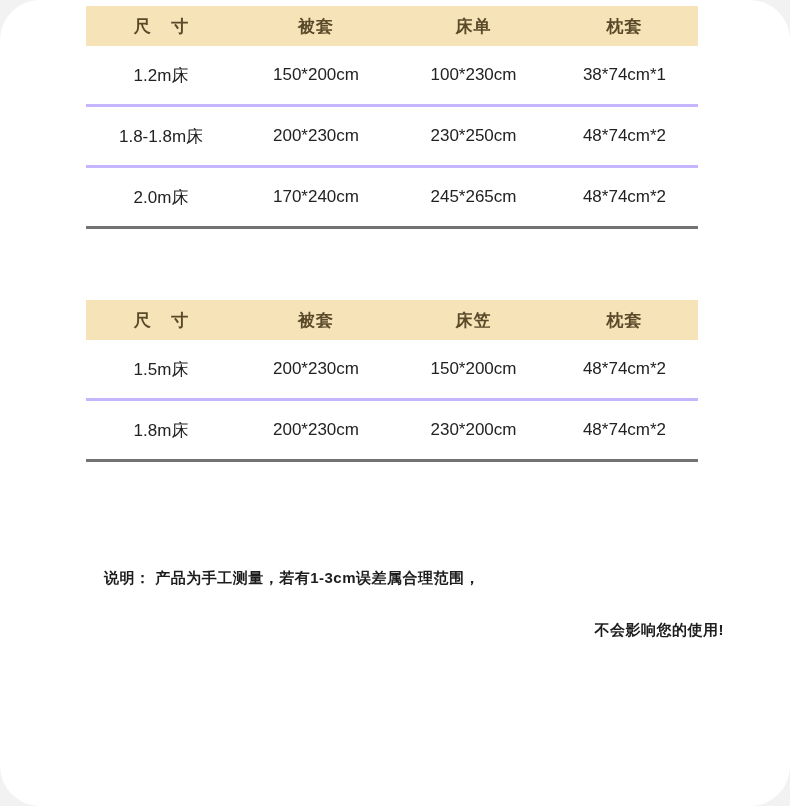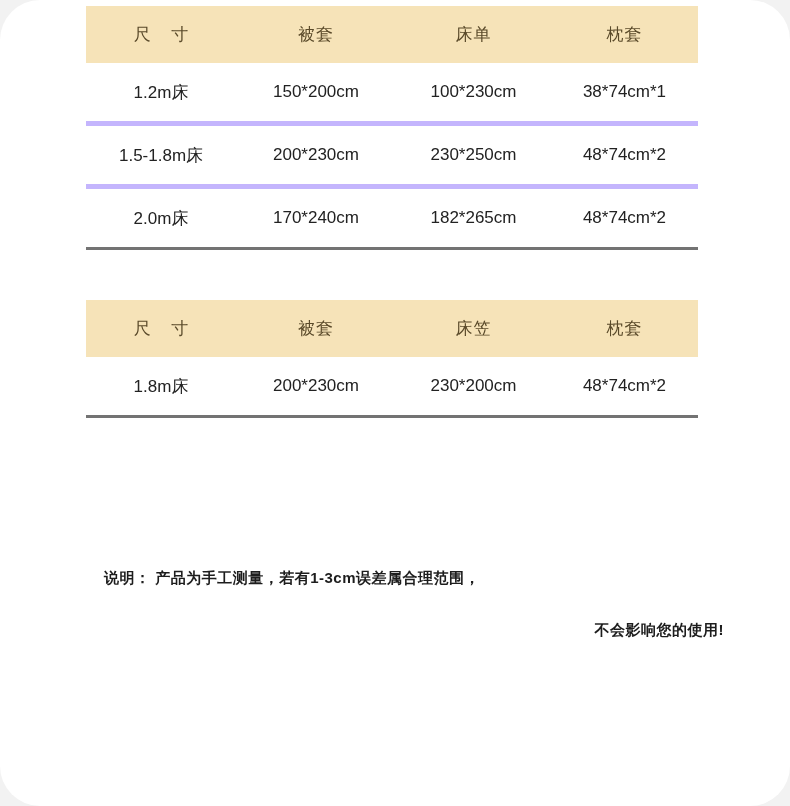--- a/index.html
+++ b/index.html
@@ -67,42 +67,42 @@
     top: 6px;
   }
   table.spec.t2 {
     position: absolute;
     left: 86px;
     top: 300px;
   }
 
   table.spec thead th {
     background: #f6e3b8;
-    height: 57px;
+    height: 40px;
     font-size: 17px;
-    font-weight: normal;
+    font-weight: bold;
     color: #5a4a2a;
     letter-spacing: 1px;
     text-align: center;
     vertical-align: middle;
     border: none;
     padding: 0;
   }
   table.spec thead th.first {
     letter-spacing: 8px;
     text-indent: 8px;
   }
 
   table.spec tbody td {
     height: 58px;
     text-align: center;
     vertical-align: middle;
     font-size: 17px;
     color: #222;
-    border-bottom: 5px solid #c4b5fd;
+    border-bottom: 3px solid #c4b5fd;
     padding: 0;
   }
   table.spec tbody tr:last-child td {
     border-bottom: 3px solid #737373;
   }
 
   table.spec col.c1 { width: 150px; }
   table.spec col.c2 { width: 160px; }
   table.spec col.c3 { width: 155px; }
   table.spec col.c4 { width: 147px; }
@@ -160,29 +160,29 @@
         </tr>
       </thead>
       <tbody>
         <tr>
           <td>1.2m床</td>
           <td>150*200cm</td>
           <td>100*230cm</td>
           <td>38*74cm*1</td>
         </tr>
         <tr>
-          <td>1.5-1.8m床</td>
+          <td>1.8-1.8m床</td>
           <td>200*230cm</td>
           <td>230*250cm</td>
           <td>48*74cm*2</td>
         </tr>
         <tr>
           <td>2.0m床</td>
           <td>170*240cm</td>
-          <td>182*265cm</td>
+          <td>245*265cm</td>
           <td>48*74cm*2</td>
         </tr>
       </tbody>
     </table>
 
     <table class="spec t2">
       <colgroup>
           <col class="c1">
           <col class="c2">
           <col class="c3">
@@ -191,20 +191,26 @@
       <thead>
         <tr>
           <th class="first">尺  寸</th>
           <th>被套</th>
           <th>床笠</th>
           <th>枕套</th>
         </tr>
       </thead>
       <tbody>
         <tr>
+          <td>1.5m床</td>
+          <td>200*230cm</td>
+          <td>150*200cm</td>
+          <td>48*74cm*2</td>
+        </tr>
+        <tr>
           <td>1.8m床</td>
           <td>200*230cm</td>
           <td>230*200cm</td>
           <td>48*74cm*2</td>
         </tr>
       </tbody>
     </table>
 
   </div>
 

